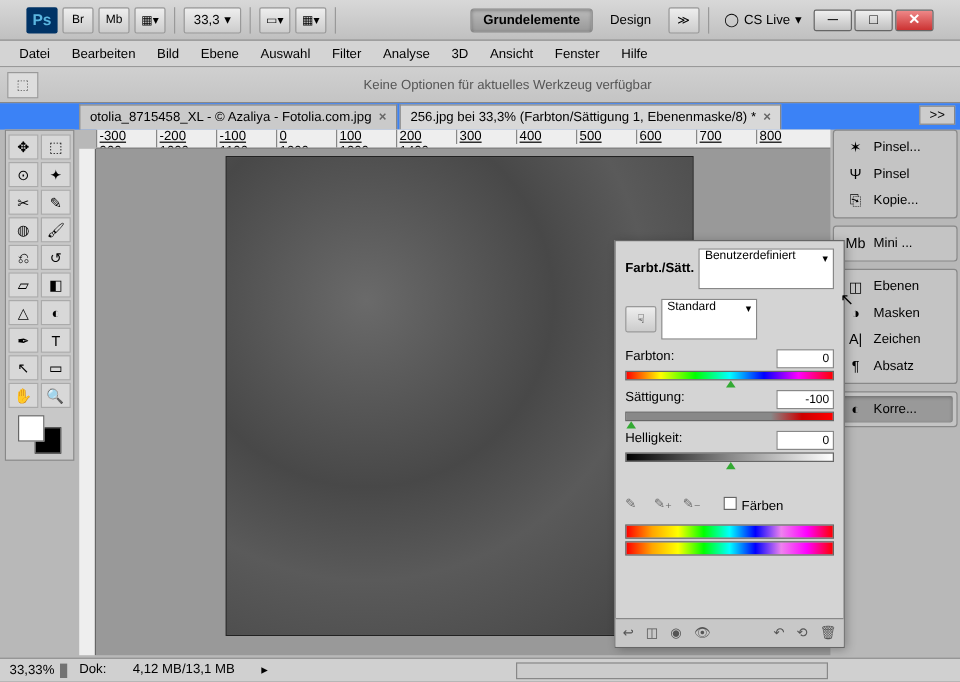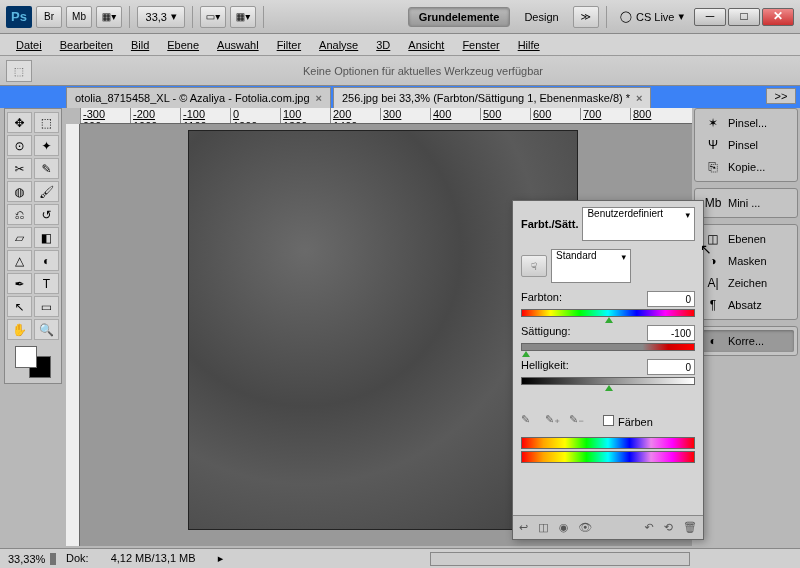--- a/index.html
+++ b/index.html
@@ -1,31 +1,31 @@
 <!DOCTYPE html>
 <html><head>
 <meta charset="utf-8">
 <style>
 * { margin:0; padding:0; box-sizing:border-box; font-family:Tahoma,Arial,sans-serif; font-size:11px; }
 body { width:800px; height:568px; background:#b8b8b8; overflow:hidden; position:relative; }
 
-.toolbar { height:34px; background:linear-gradient(#d8d8d8,#c0c0c0); border-bottom:1px solid #888; display:flex; align-items:center; padding:0 6px; gap:4px; }
+.toolbar { height:34px; background:linear-gradient(#d8d8d8,#c0c0c0); border-bottom:1px solid #888; display:flex; align-items:center; padding:0 22px; gap:4px; }
 .ps-logo { width:26px; height:22px; background:#003366; color:#5bb6e0; font-weight:bold; font-size:13px; text-align:center; line-height:22px; border-radius:2px; }
 .tb-btn { height:22px; min-width:26px; background:linear-gradient(#eee,#ccc); border:1px solid #999; border-radius:2px; display:flex; align-items:center; justify-content:center; padding:0 4px; cursor:pointer; font-size:10px; }
 .tb-sep { width:1px; height:22px; background:#999; margin:0 3px; }
 .workspace-btn { padding:3px 10px; font-weight:bold; border:1px solid #888; background:linear-gradient(#ddd,#bbb); border-radius:3px; cursor:pointer; }
 .workspace-btn.active { background:linear-gradient(#bbb,#999); box-shadow:inset 0 1px 3px rgba(0,0,0,.3); }
 .win-btns { margin-left:auto; display:flex; gap:2px; }
 .win-btn { width:32px; height:18px; border:1px solid #666; border-radius:2px; text-align:center; line-height:14px; font-size:12px; cursor:pointer; }
 .win-min { background:linear-gradient(#f0f0f0,#c0c0c0); }
 .win-max { background:linear-gradient(#f0f0f0,#c0c0c0); }
 .win-close { background:linear-gradient(#e88,#c33); color:#fff; font-weight:bold; }
 
 .menubar { height:22px; background:#d4d4d4; border-bottom:1px solid #999; display:flex; align-items:center; padding:0 8px; gap:2px; }
-.menu-item { padding:3px 8px; cursor:pointer;text-decoration:underline; }
+.menu-item { padding:3px 8px; cursor:pointer; }
 
 .optbar { height:30px; background:linear-gradient(#d0d0d0,#c4c4c4); border-bottom:1px solid #888; display:flex; align-items:center; padding:0 6px; color:#555; }
 .tool-icon { width:26px; height:22px; border:1px solid #999; background:#ddd; margin-right:20px; text-align:center; line-height:20px; }
 
 .tabbar { height:22px; background:#3b82f6; display:flex; align-items:flex-end; padding-left:66px; position:relative; }
 .doc-tab { padding:4px 8px; background:#cacaca; border:1px solid #888; border-bottom:none; margin-right:2px; cursor:pointer; font-size:10px; display:flex; align-items:center; gap:6px; white-space:nowrap; }
 .doc-tab.active { background:#d8d8d8; }
 .tab-close { color:#666; font-weight:bold; cursor:pointer; }
 .tab-scroll { position:absolute; right:4px; top:2px; width:30px; height:16px; background:#ccc; border:1px solid #888; text-align:center; line-height:14px; cursor:pointer; }
 

